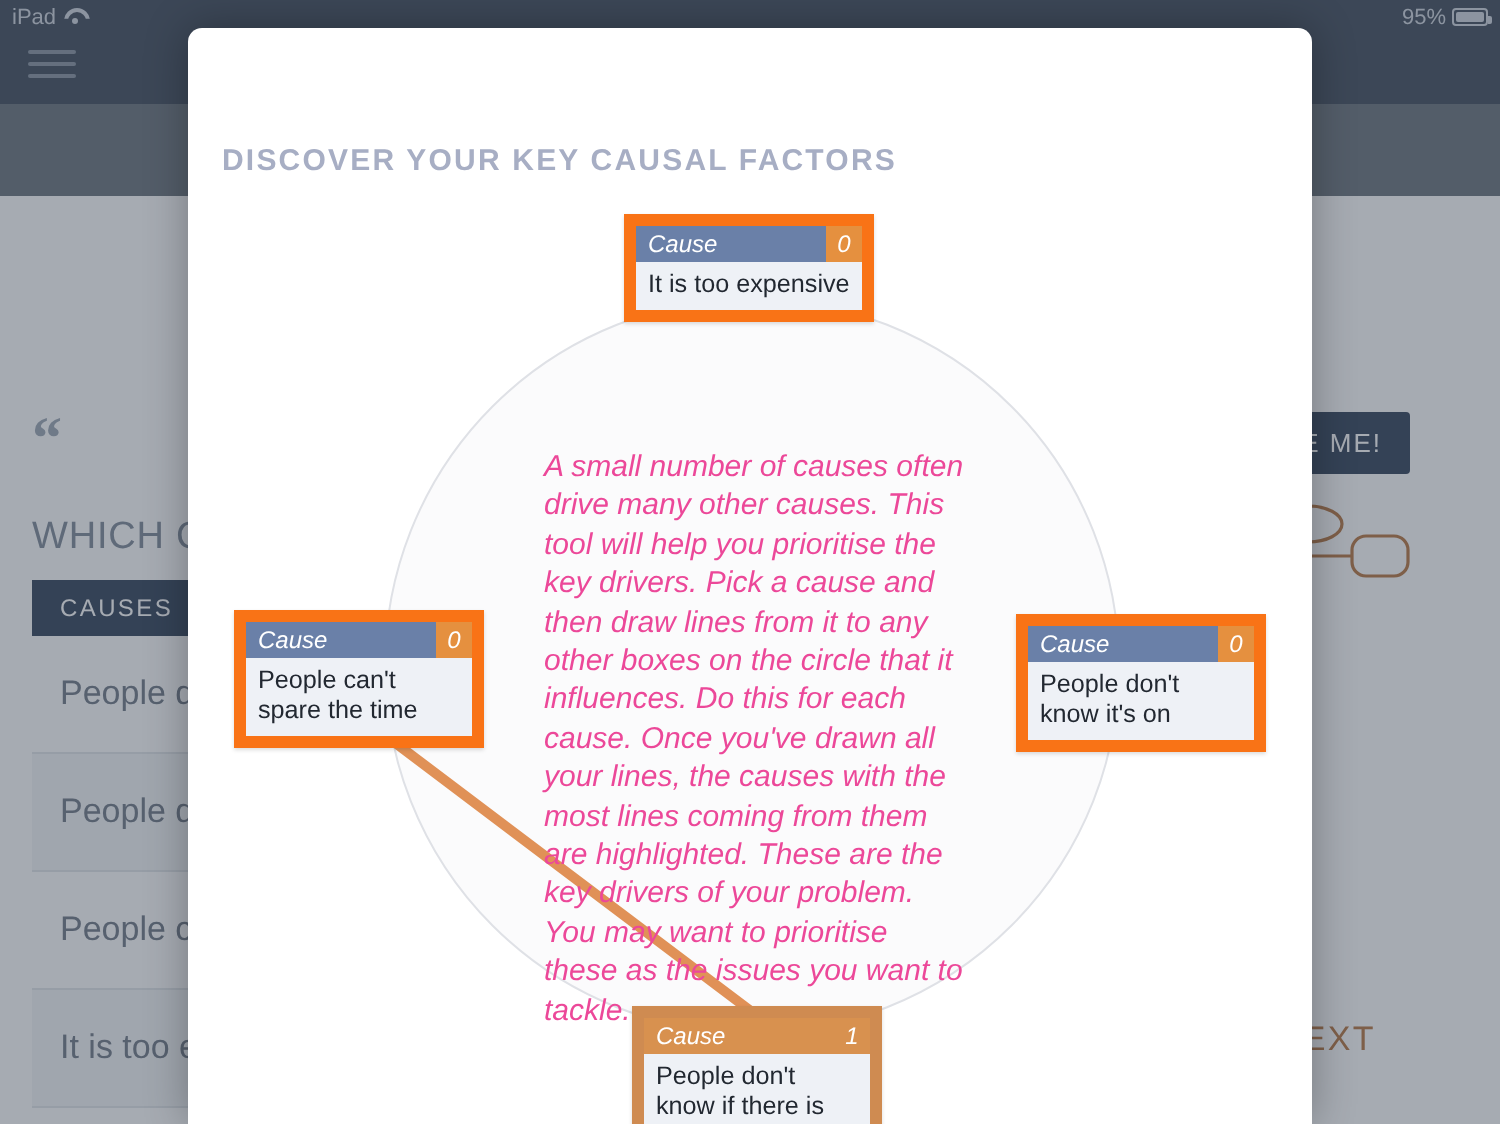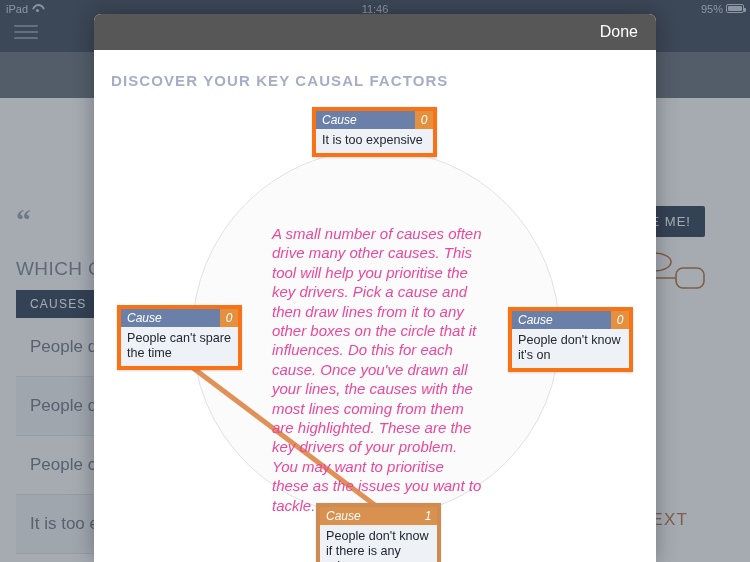--- a/index.html
+++ b/index.html
@@ -117,21 +117,21 @@
   #instructions {
     position:absolute; left:178px; top:130px; width:212px;
     font-size:15px; line-height:19.4px;
     font-style:italic; color:#ec4899;
     font-family:"Liberation Sans", sans-serif;
   }
 
   
   .cause-box {
     position:absolute; width:125px;
-    border:4px solid #f97316;
+    border:6px solid #f97316;
     background:#eef1f6;
     box-shadow:0 1px 2px rgba(0,0,0,.14);
   }
   .cause-head {
     background:#6a80a8; color:#ffffff;
     font-size:12px; font-style:italic;
     padding:2px 6px; display:flex; justify-content:space-between; align-items:center;
     line-height:14px;
   }
   .cause-count {
@@ -197,35 +197,31 @@
         <i></i>
         <i></i>
       </div>
   </div>
 
   <div id="status-bar">
     <div id="status-left">
       <span>iPad</span>
       <span class="wifi-icon"></span>
     </div>
-    <div id="status-time">11:46</div>
     <div id="status-right">
       <span>95%</span>
       <span class="batt"></span>
     </div>
   </div>
 </div>
 
 <div id="dimmer"></div>
 
 <div id="modal">
 
-  <div id="modal-bar">
-    <div id="done-btn">Done</div>
-  </div>
 
   <div id="modal-title">DISCOVER YOUR KEY CAUSAL FACTORS</div>
 
   <div id="canvas">
 
     <div id="circle"></div>
 
     <svg id="link-line" viewBox="0 0 562 468">
       <line x1="78.5" y1="258.5" x2="290" y2="418" stroke="#e09157" stroke-width="5" stroke-linecap="round"></line>
     </svg>

